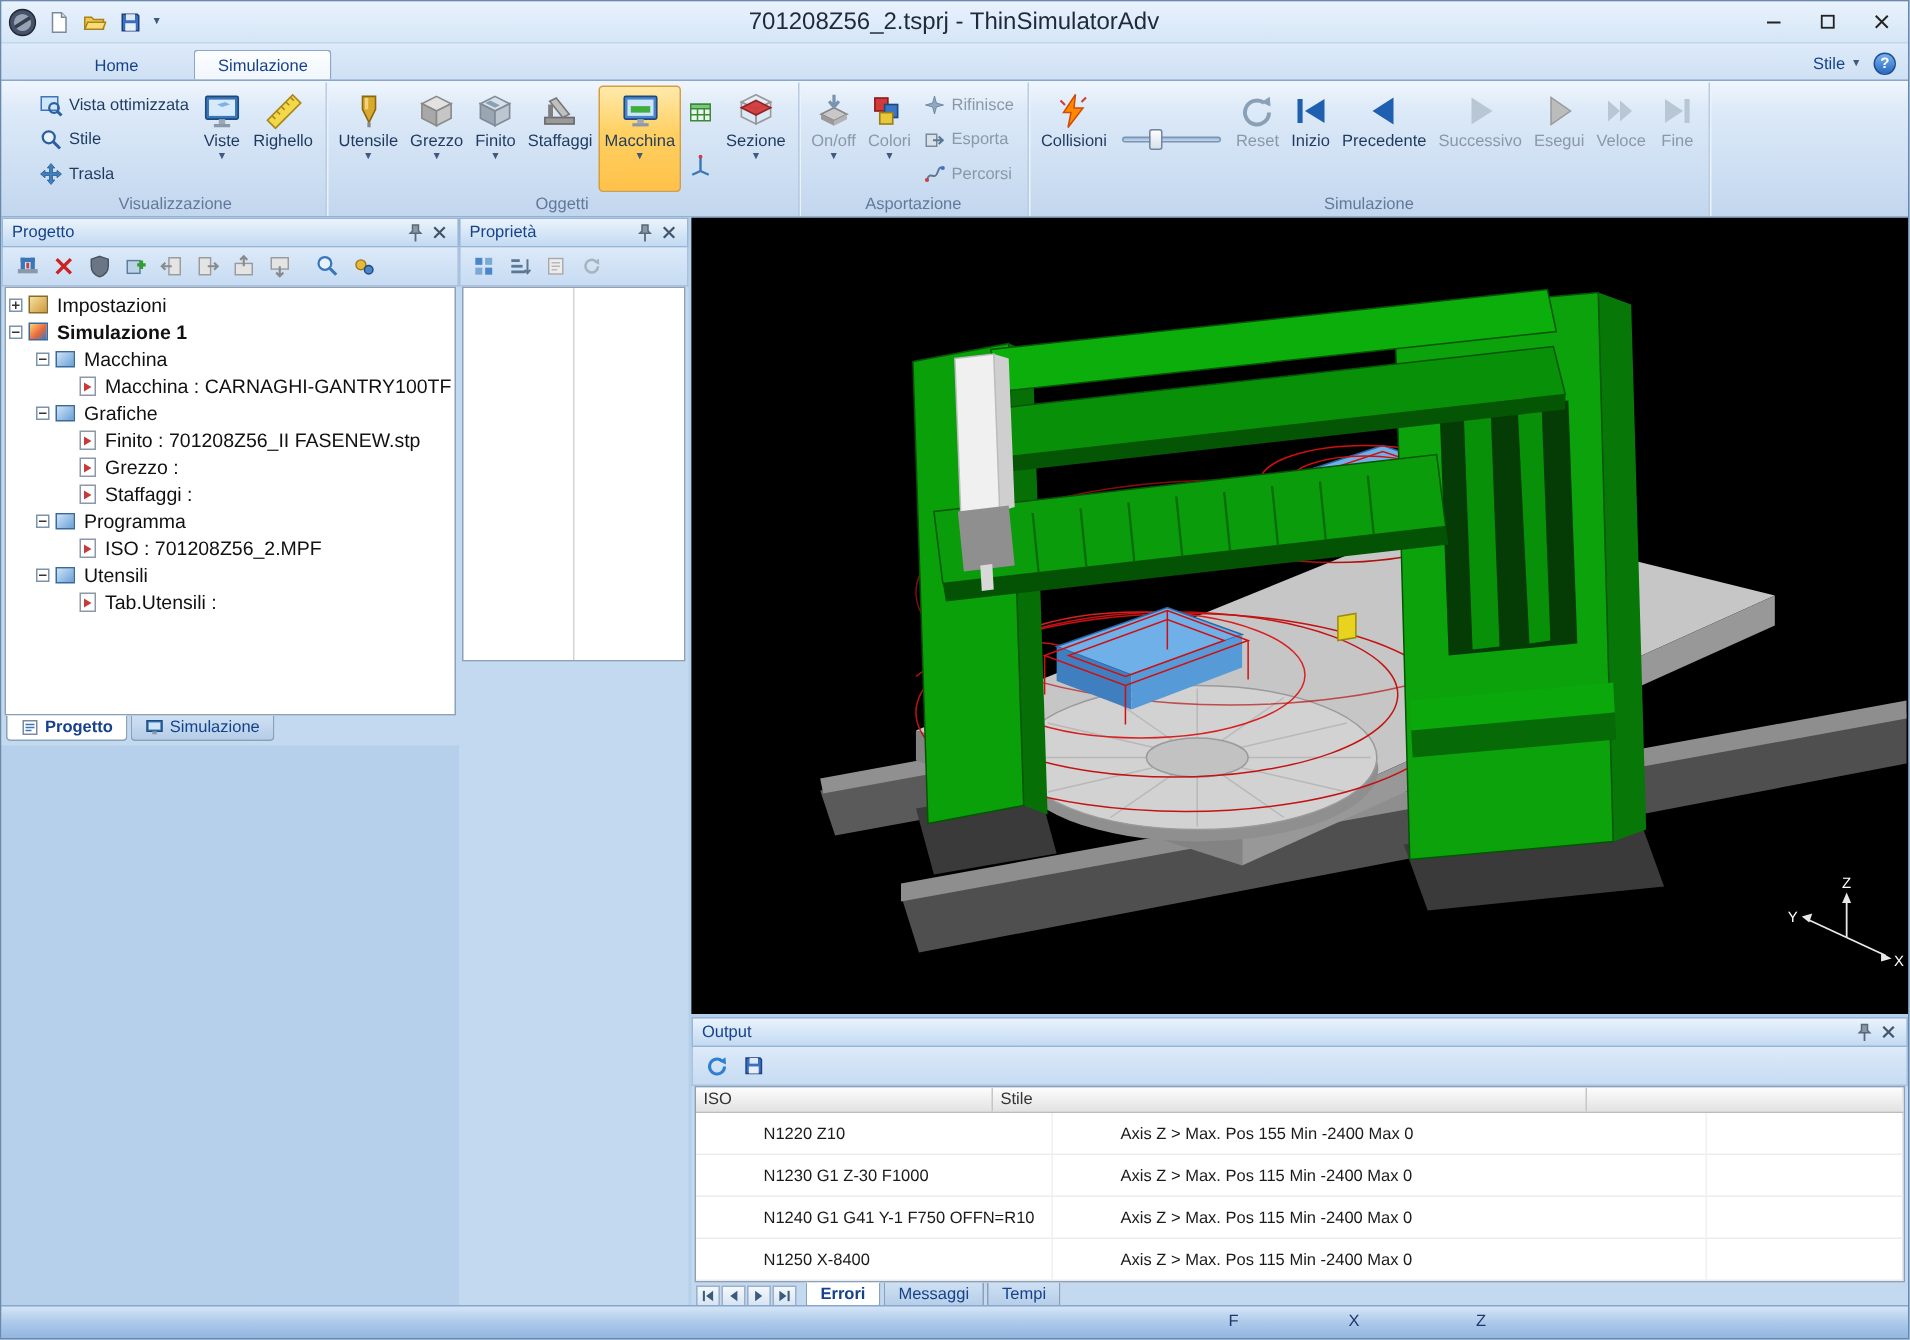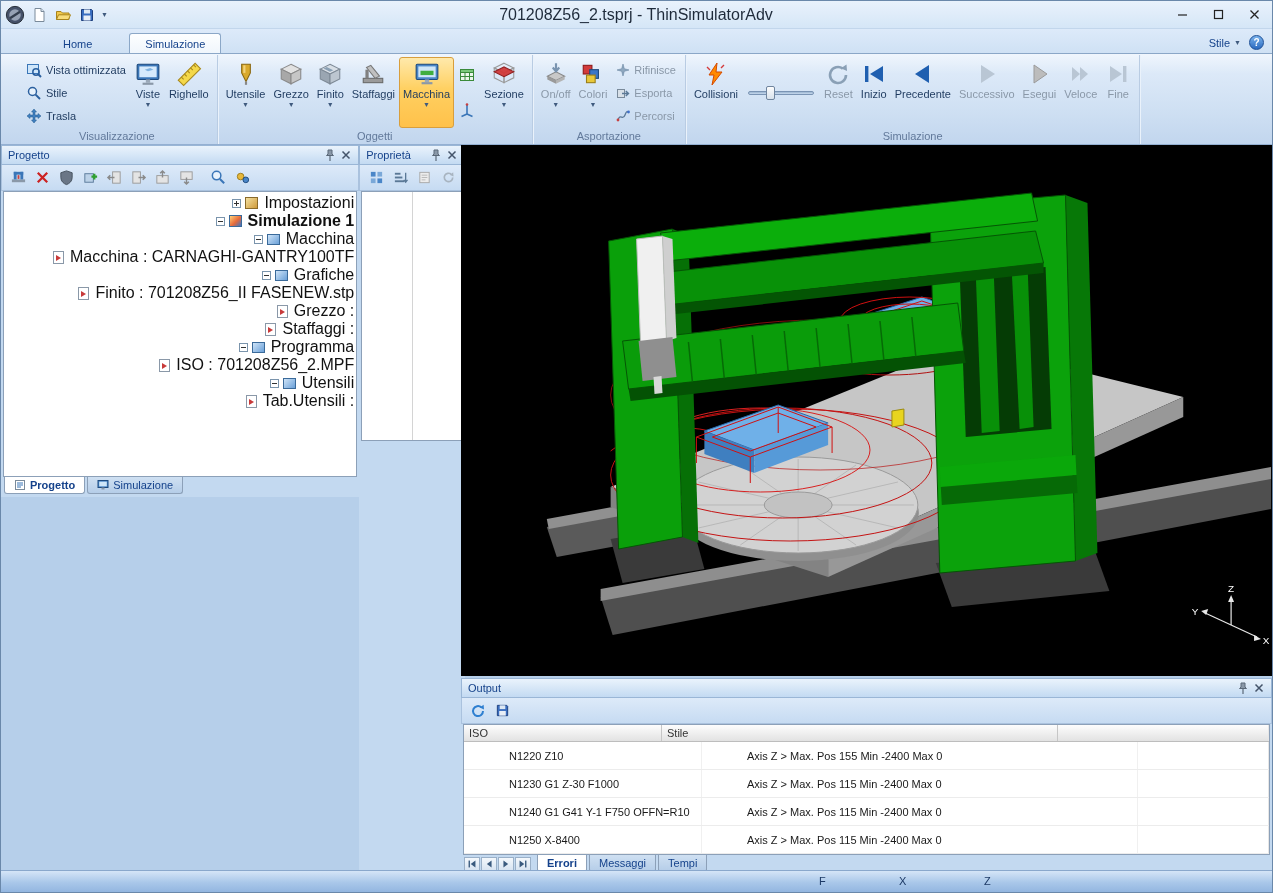--- a/index.html
+++ b/index.html
@@ -65,21 +65,21 @@
   .panel-header { height:20px; flex:none; display:flex; align-items:center; padding:0 4px 0 6px;
     background:linear-gradient(#eaf3fc,#c3daf2); border:1px solid #9ab6d6; color:#15428b; font-size:11px; }
   .panel-header .ptitle { flex:1; }
   .hbtn { width:16px; height:15px; display:flex; align-items:center; justify-content:center; }
   .panel-toolbar { height:26px; flex:none; display:flex; align-items:center; gap:6px; padding:0 7px;
     background:linear-gradient(#ddeaf9,#c6dbf2); border:1px solid #aac2de; border-top:none; }
   .tbtn { width:18px; height:18px; display:flex; align-items:center; justify-content:center; }
 
   .tree { flex:1; background:#fff; border:1px solid #8ca0b8; margin:0 2px; overflow:hidden;
     padding:2px 0 0 2px; }
-  .trow { display:flex; align-items:center; height:18px; font-size:16px; color:#111; white-space:nowrap;justify-content:flex-end; }
+  .trow { display:flex; align-items:center; height:18px; font-size:13px; color:#111; white-space:nowrap; }
   .trow .lbl { padding:0 2px; }
   .trow.bold .lbl { font-weight:bold; }
   .exp { width:9px; height:9px; border:1px solid #7a94ac; background:#fff; position:relative;
     flex:none; margin-right:4px; }
   .exp::before { content:""; position:absolute; left:1px; right:1px; top:3px; height:1px; background:#333; }
   .exp.plus::after { content:""; position:absolute; top:1px; bottom:1px; left:3px; width:1px; background:#333; }
   .tspacer { width:13px; flex:none; }
   .ind1 { padding-left:18px; } .ind2 { padding-left:34px; }
   .ticon-doc { width:11px; height:13px; background:#fff; border:1px solid #8a98a8; position:relative;
     flex:none; margin-right:4px; }

